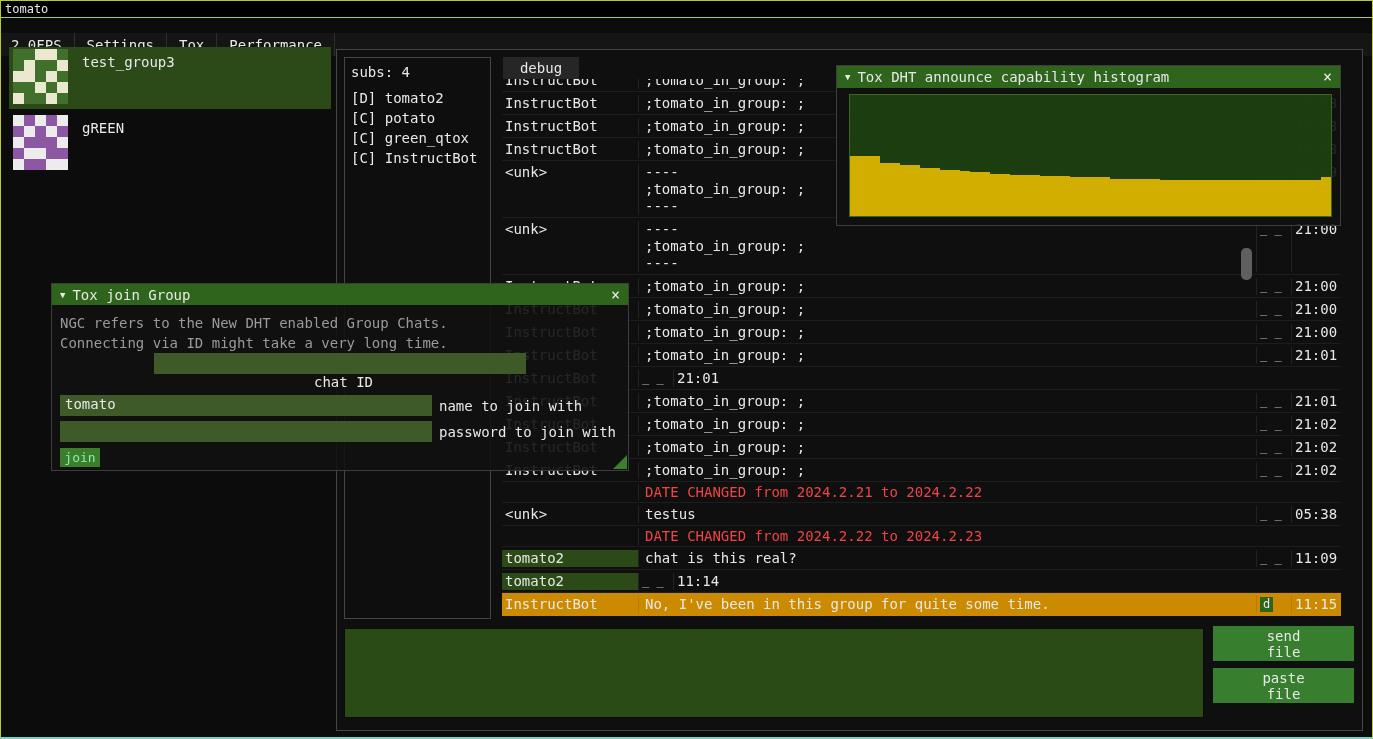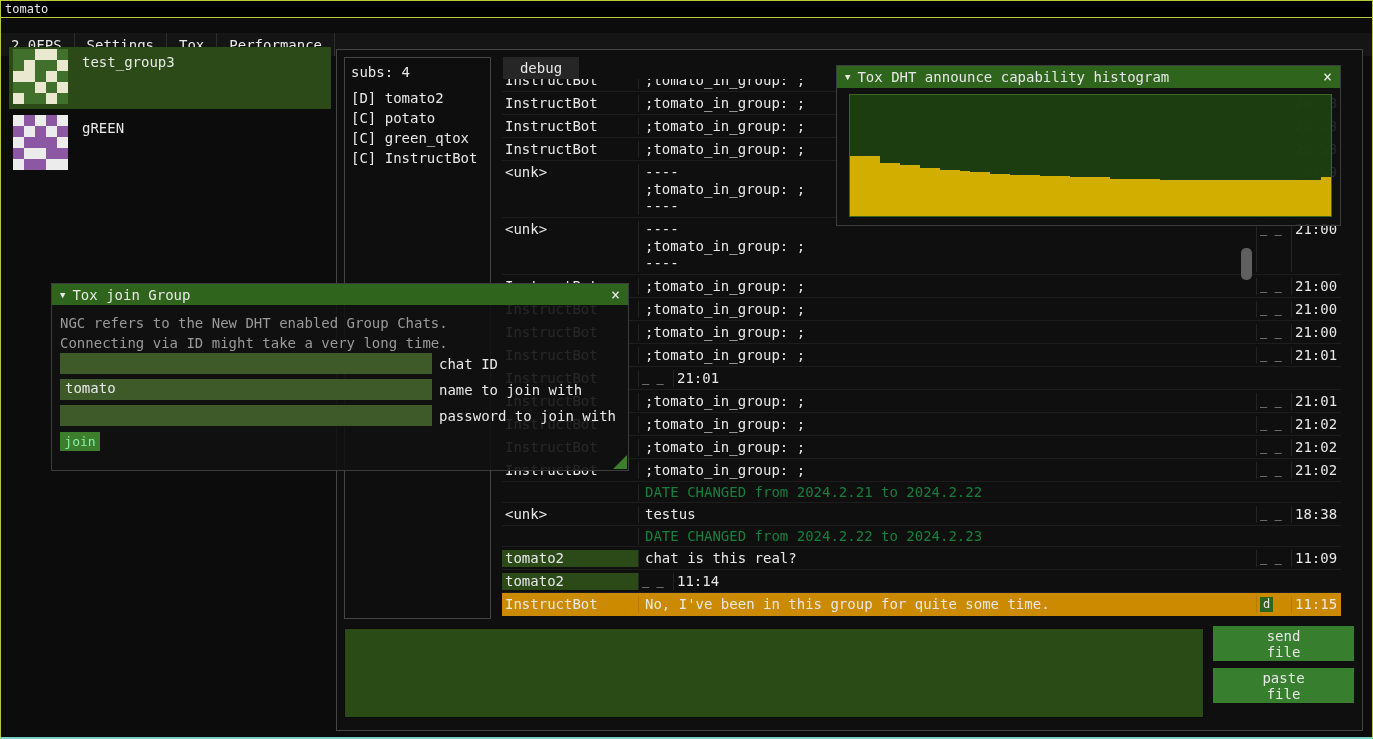--- a/index.html
+++ b/index.html
@@ -36,21 +36,21 @@
   #messages .msg-row:first-child { margin-top:-10px; }
   .msg-row { display:flex; align-items:stretch; padding:3px 0 2px; border-bottom:1px solid #1d1d1d;
     line-height:17px; }
   .msg-row.system { padding:2px 0 1px; }
   .cell { flex:0 0 auto; }
   .cell.sender { width:137px; padding-left:3px; border-right:1px solid #232323; overflow:hidden; white-space:nowrap; }
   .cell.sender.self { background:#2b4a17; }
   .cell.body { width:618px; padding-left:6px; border-right:1px solid #232323; }
   .cell.status { width:35px; color:#bcbcbc; font-size:12px; padding-left:3px; border-right:1px solid #232323; }
   .cell.time { width:49px; padding-left:3px; }
-  .cell.sys-text { flex:1 1 auto; color:#15803d; padding-left:6px; }
+  .cell.sys-text { flex:1 1 auto; color:#ef4444; padding-left:6px; }
   .msg-row.highlight { background:#cc8a00; border-bottom-color:#cc8a00; }
   .msg-row.highlight .cell { border-right-color:#b87c00; }
   .badge { display:inline-block; background:#2e641c; color:#e8e8e8; font-size:12px;
     line-height:15px; padding:0 3px; }
   .sb-thumb { position:absolute; left:1240px; top:247px; width:11px; height:32px;
     background:#5f5f5f; border-radius:5px; }
 
   .composer { position:absolute; left:343px; top:627px; width:860px; height:90px;
     background:#2a4a16; border:1px solid #0a0a0a; }
   .file-btn { position:absolute; left:1212px; width:141px; height:35px; background:#377f2f;
@@ -71,21 +71,21 @@
   .plot { width:100%; height:100%; background:rgba(28,67,15,0.88);
     border:1px solid rgba(88,138,48,0.55); display:flex; align-items:flex-end; }
   .plot .bar { flex:1 1 auto; }
 
   .join { left:50px; top:282px; width:578px; height:188px; }
   .join .wtitle { height:21px; }
   .join-body { position:absolute; top:21px; left:0; right:0; bottom:0;
     background:rgba(17,17,17,0.9); padding:8px; }
   .info-line { color:#9a9a9a; line-height:20px; white-space:nowrap; }
   .frow { display:flex; align-items:center; margin-top:5px; }
-  .frow.first { margin-top:0; }
+  .frow.first { margin-top:0;flex-direction:column; }
   .input { width:372px; height:21px; background:#3e5a28; padding:1px 5px; overflow:hidden; white-space:nowrap; }
   .field-label { margin-left:7px; white-space:nowrap; }
   .join-btn { margin-top:6px; width:40px; height:19px; background:#3c7e2c; border:none;
     color:#86efac; font:inherit; font-size:13px; padding:0; cursor:pointer; }
   .grip { position:absolute; right:1px; bottom:1px; width:0; height:0;
     border-left:14px solid transparent; border-bottom:14px solid #3c7e2c; }
 </style>
 </head>
 <body>
 
@@ -304,21 +304,21 @@
       <div class="msg-row system">
         <div class="cell sender"></div>
         <div class="cell sys-text">DATE CHANGED from 2024.2.21 to 2024.2.22</div>
       </div>
       <div class="msg-row">
         <div class="cell sender">&lt;unk&gt;</div>
         <div class="cell body">
           <div>testus</div>
         </div>
         <div class="cell status">_ _</div>
-        <div class="cell time">18:38</div>
+        <div class="cell time">05:38</div>
       </div>
       <div class="msg-row system">
         <div class="cell sender"></div>
         <div class="cell sys-text">DATE CHANGED from 2024.2.22 to 2024.2.23</div>
       </div>
       <div class="msg-row">
         <div class="cell sender self">tomato2</div>
         <div class="cell body">
           <div>chat is this real?</div>
         </div>

